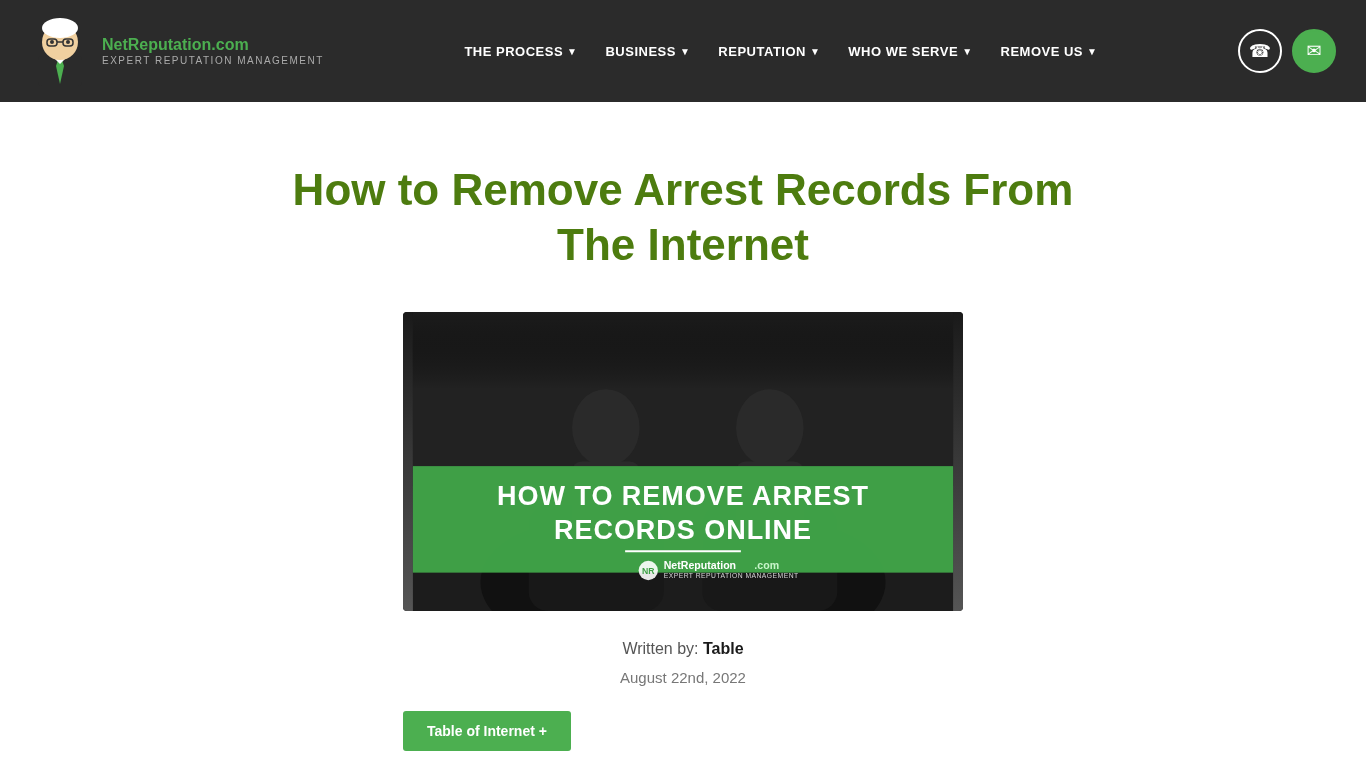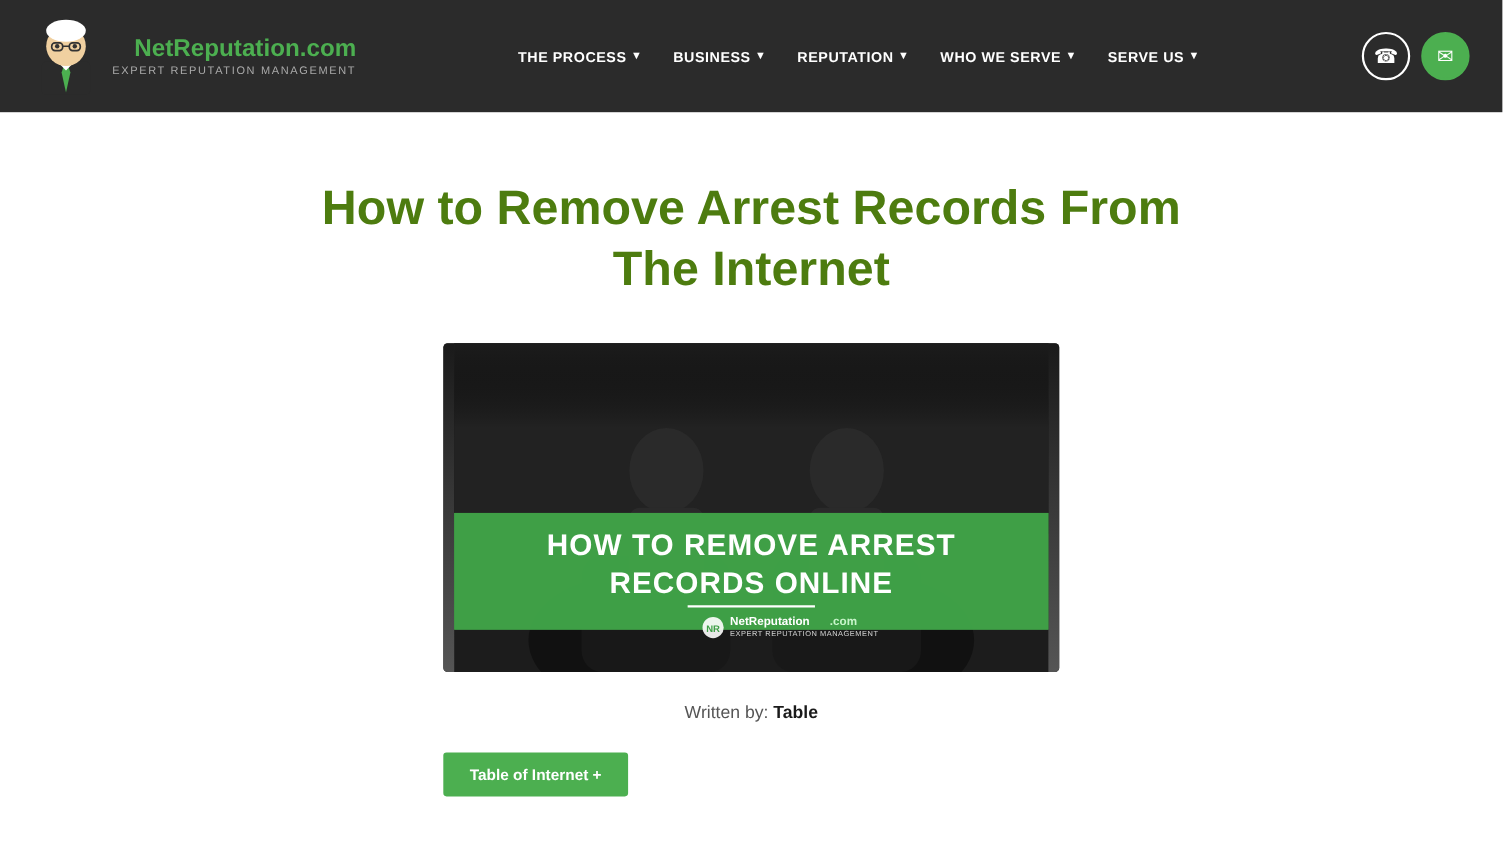--- a/index.html
+++ b/index.html
@@ -35,25 +35,24 @@
       height: 70px;
       flex-shrink: 0;
     }
 
     .logo-text-block {
       display: flex;
       flex-direction: column;
     }
 
     .logo-name {
-      font-size: 22px;
+      font-size: 16px;
       font-weight: bold;
       color: #fff;
       line-height: 1.1;
-      text-align: right;
     }
 
     .logo-name span {
       color: #4caf50;
     }
 
     .logo-tagline {
       font-size: 10px;
       color: #aaa;
       letter-spacing: 1.5px;
@@ -231,21 +230,21 @@
     </a>
     <a class="nav-item">
       <span>REPUTATION</span>
       <span class="chevron">▼</span>
     </a>
     <a class="nav-item">
       <span>WHO WE SERVE</span>
       <span class="chevron">▼</span>
     </a>
     <a class="nav-item">
-      <span>SERVE US</span>
+      <span>REMOVE US</span>
       <span class="chevron">▼</span>
     </a>
   </nav>
 
   <div class="header-actions">
     <button class="action-btn">
       <span>☎</span>
     </button>
     <button class="action-btn email">
       <span>✉</span>
@@ -300,18 +299,19 @@
         </defs>
         <rect x="0" y="0" width="560" height="80" fill="url(#topGrad)"></rect>
       </svg>
     </div>
   </div>
 
   <div class="article-meta">
     <div>
       <span>Written by: </span><strong>Table</strong>
     </div>
+    <div class="article-meta-date">August 22nd, 2022</div>
   </div>
 
   <div class="toc-button-area">
     <button class="toc-button">Table of Internet +</button>
   </div>
 </main>
 
 </body></html>

